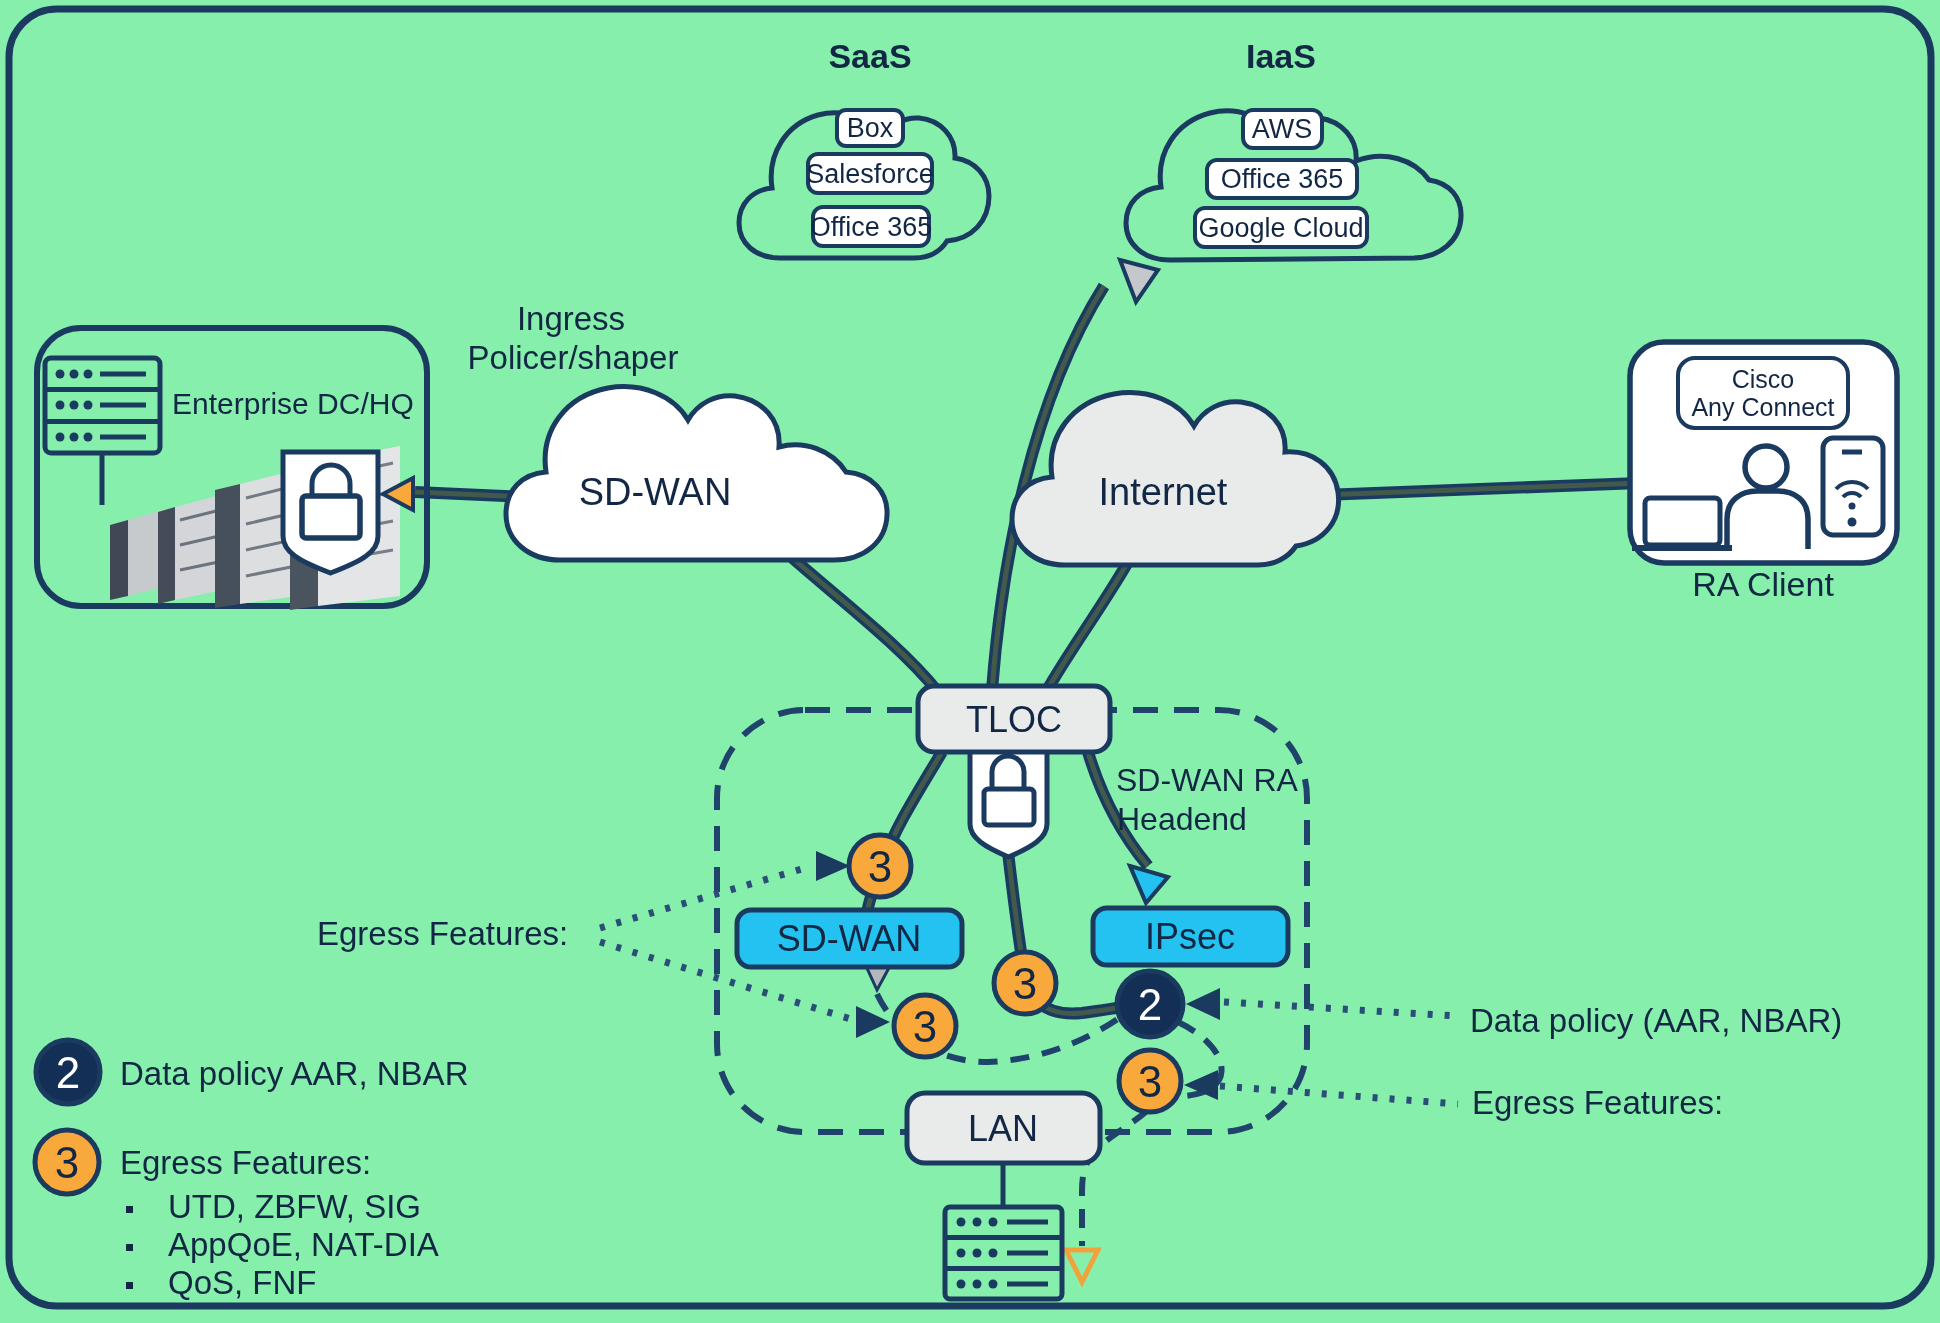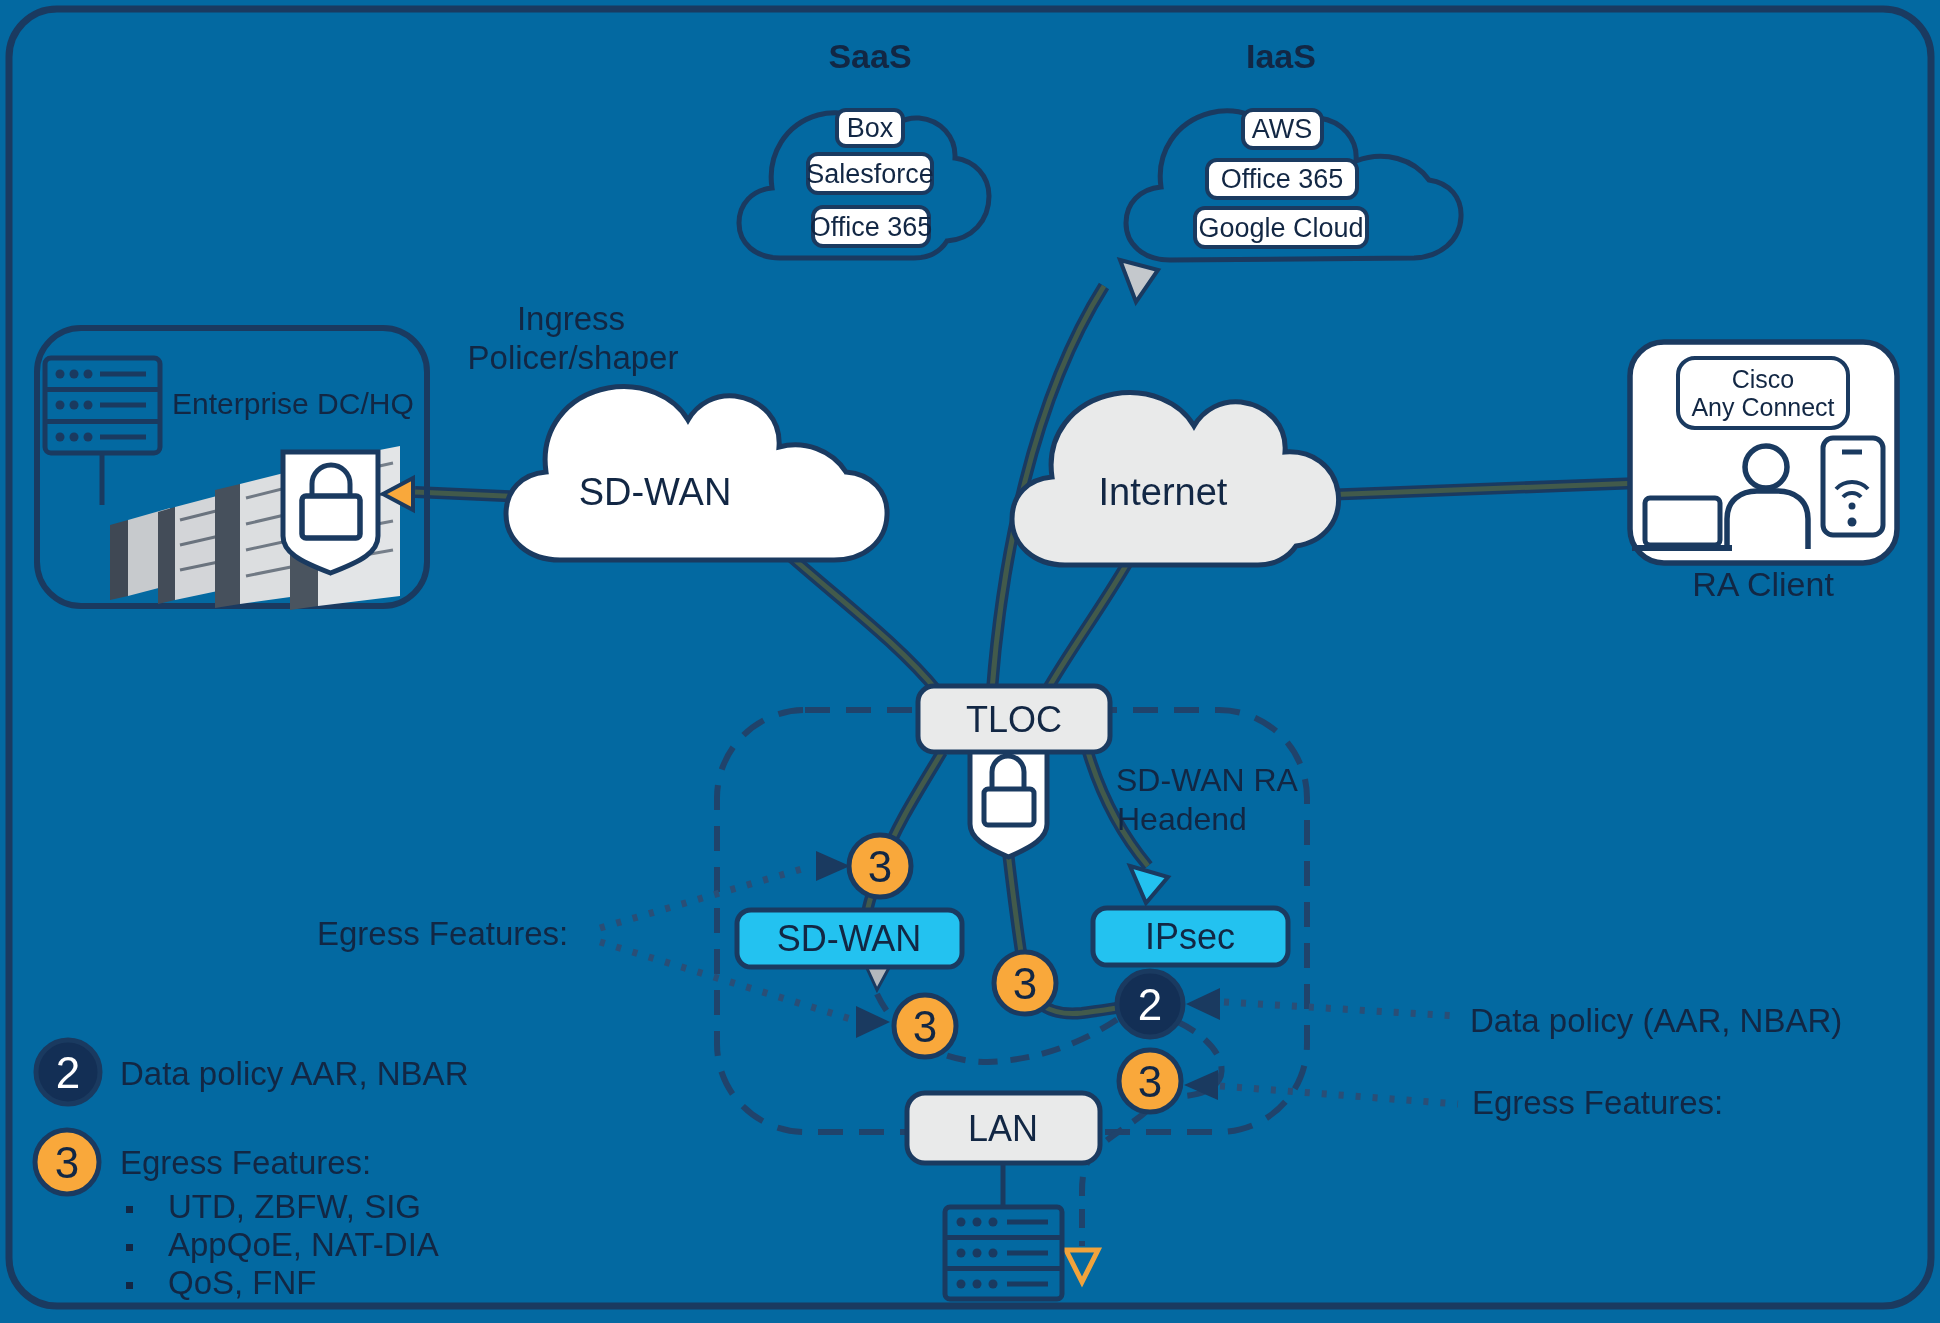--- a/index.html
+++ b/index.html
@@ -1,16 +1,16 @@
 <!DOCTYPE html>
 <html><head>
 <meta charset="utf-8">
 <style>
   html,body{margin:0;padding:0;background:#425a4b;}
-  .stage{position:relative;width:1940px;height:1323px;background:#0369a1;overflow:hidden;}
+  .stage{position:relative;width:1940px;height:1323px;background:#86efac;overflow:hidden;}
   svg{position:absolute;left:0;top:0;}
   .tx{fill:#122744;font-family:"Liberation Sans",sans-serif;}
   .txw{fill:#ffffff;font-family:"Liberation Sans",sans-serif;}
   .lnk-o{stroke:#1a3a60;stroke-width:12;fill:none;}
   .lnk-i{stroke:#425a4b;stroke-width:5;fill:none;}
   .box-navy{stroke:#1a3a60;fill:none;}
   .dashbox{stroke:#20436b;stroke-width:6;fill:none;stroke-dasharray:25 16;}
   .dashc{stroke:#20436b;stroke-width:6;fill:none;stroke-dasharray:19 13;}
   .dot{stroke:#2a4e76;stroke-width:7;fill:none;stroke-dasharray:5 12;}
   .chip{fill:#ffffff;stroke:#1a3a60;stroke-width:4;}

